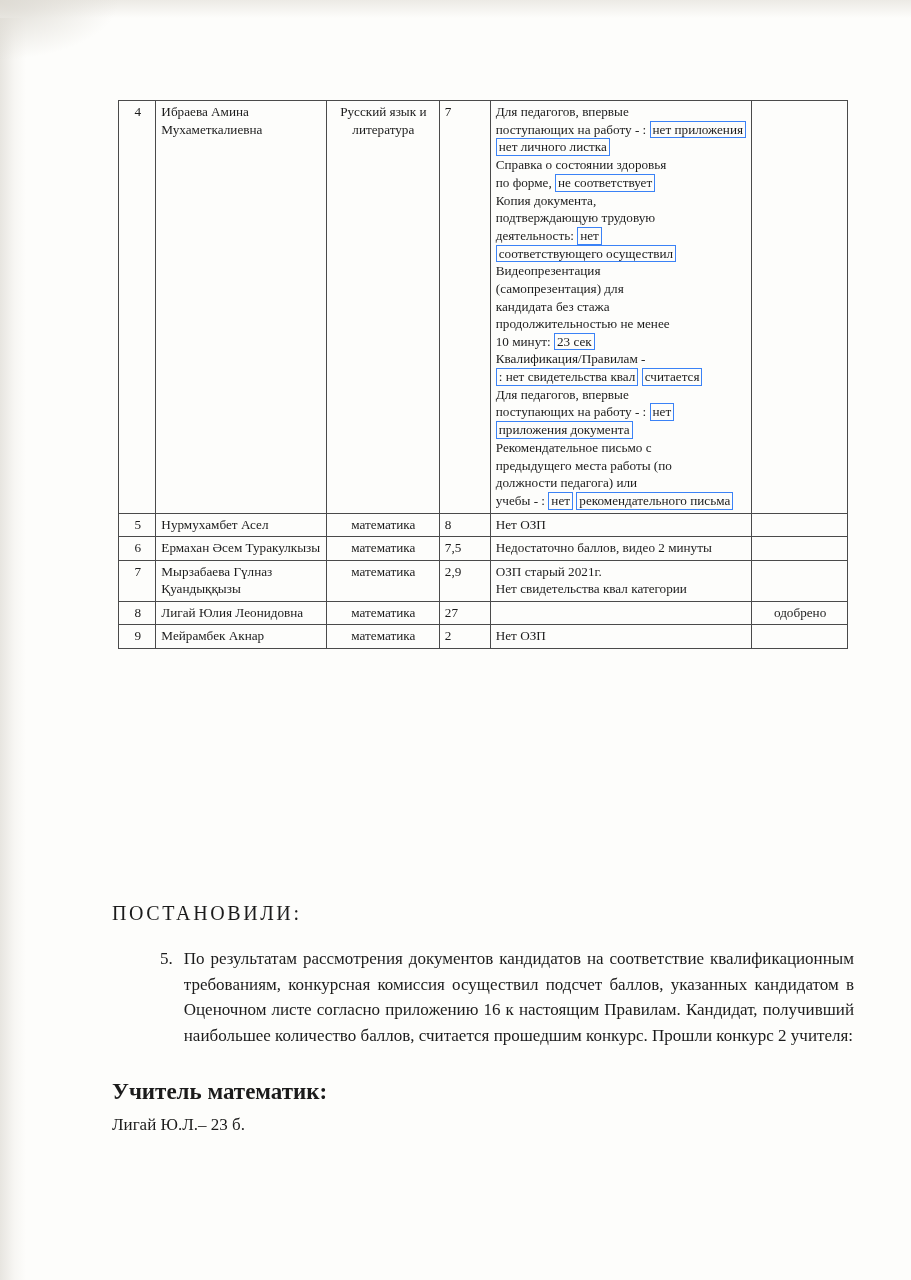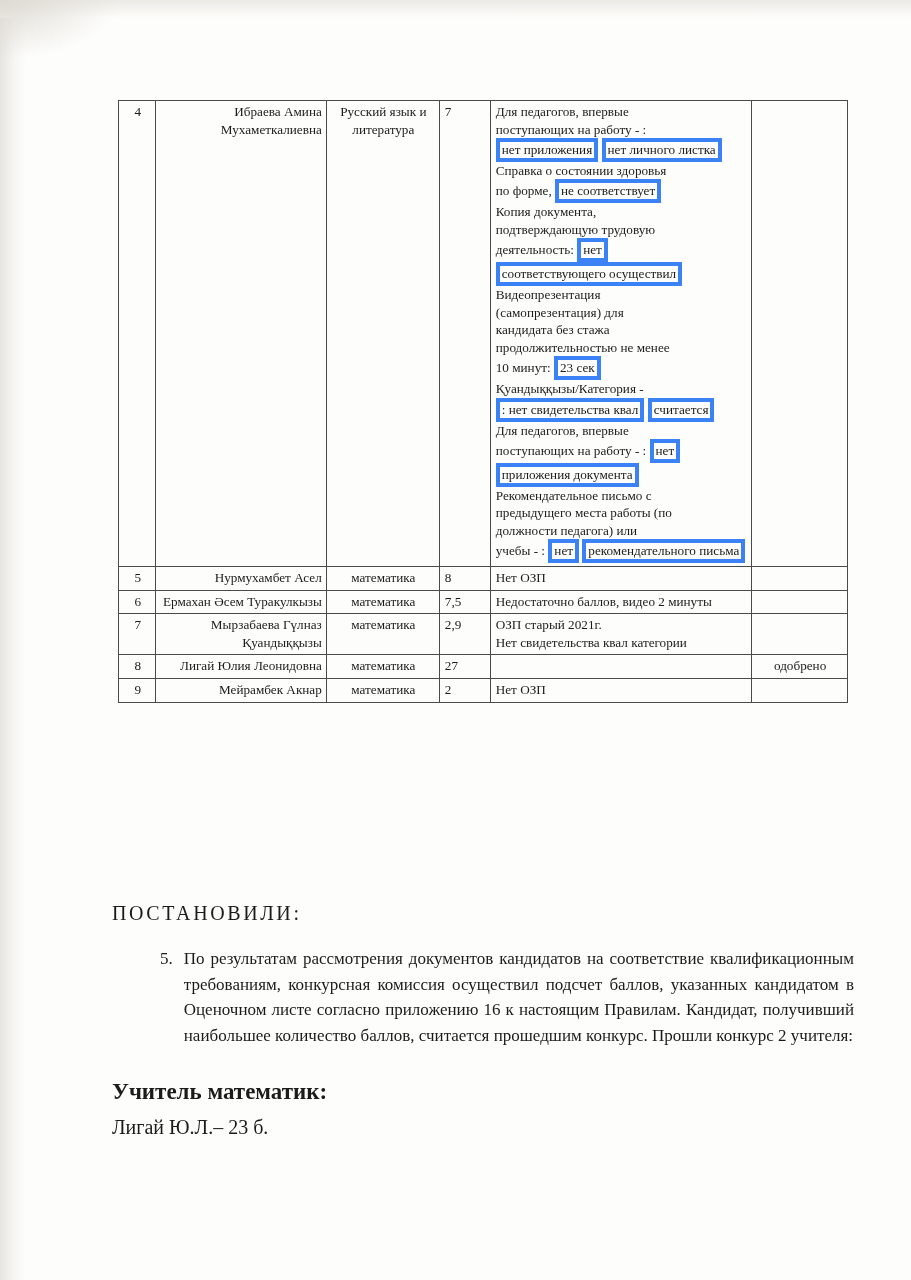--- a/index.html
+++ b/index.html
@@ -45,31 +45,31 @@
     border-collapse: collapse;
     font-size: 13.2px;
     line-height: 1.33;
   }
   table.doc-table td {
     border: 1px solid #4a4a4a;
     vertical-align: top;
     padding: 2px 4px 3px 5px;
   }
   .c-num     { width: 30px;  text-align: center; padding-top: 3px; }
-  .c-name    { width: 168px; text-align: right; }
+  .c-name    { width: 168px; }
   .c-subject { width: 108px; text-align: center; }
   .c-score   { width: 44px;  text-align: left; padding-left: 6px; }
   .c-note    { width: 268px; }
   .c-result  { width: 90px;  text-align: center; }
 
   .row-tall td { height: auto; }
 
   .note-line { display: block; }
   .boxed {
-    border: 4px solid #3b82f6;
+    border: 1px solid #3b82f6;
     padding: 0 2px;
     display: inline-block;
     line-height: 1.2;
   }
 
   .cell-pad-top { padding-top: 7px; }
 
   
   .body-text {
     position: absolute;
@@ -90,21 +90,21 @@
     margin-left: 48px;
     width: 694px;
   }
   .numbered .num { flex: 0 0 auto; }
   .numbered .txt { flex: 1 1 auto; text-align: justify; }
   .subhead {
     font-weight: bold;
     margin-top: 27px;
     font-size: 23px;
   }
-  .plain-line { margin-top: 2px; font-size: 20px; }
+  .plain-line { margin-top: 2px; font-size: 17px; }
 </style>
 </head>
 <body>
 
 <div class="page">
   <div class="scan-edge-left"></div>
   <div class="scan-edge-top"></div>
   <div class="scan-corner"></div>
 
   <table class="doc-table">
@@ -123,21 +123,21 @@
           <span>по форме, </span><span class="boxed">не соответствует</span>
           <span class="note-line">Копия документа,</span>
           <span class="note-line">подтверждающую трудовую</span>
           <span>деятельность: </span><span class="boxed">нет</span>
           <span class="note-line boxed">соответствующего осуществил</span>
           <span class="note-line">Видеопрезентация</span>
           <span class="note-line">(самопрезентация) для</span>
           <span class="note-line">кандидата без стажа</span>
           <span class="note-line">продолжительностью не менее</span>
           <span>10 минут: </span><span class="boxed">23 сек</span>
-          <span class="note-line">Қуандыққызы/Категория -</span>
+          <span class="note-line">Квалификация/Правилам -</span>
           <span class="note-line boxed">: нет свидетельства квал</span>
           <span class="note-line boxed">считается</span>
           <span class="note-line">Для педагогов, впервые</span>
           <span>поступающих на работу - : </span><span class="boxed">нет</span>
           <span class="note-line boxed">приложения документа</span>
           <span class="note-line">Рекомендательное письмо с</span>
           <span class="note-line">предыдущего места работы (по</span>
           <span class="note-line">должности педагога) или</span>
           <span>учебы - : </span><span class="boxed">нет</span>
           <span class="note-line boxed">рекомендательного письма</span>

